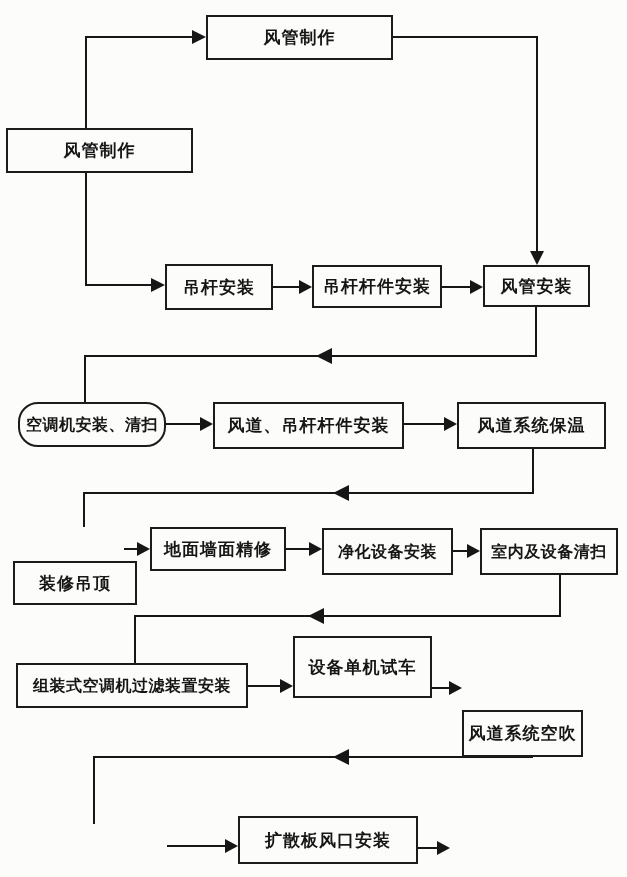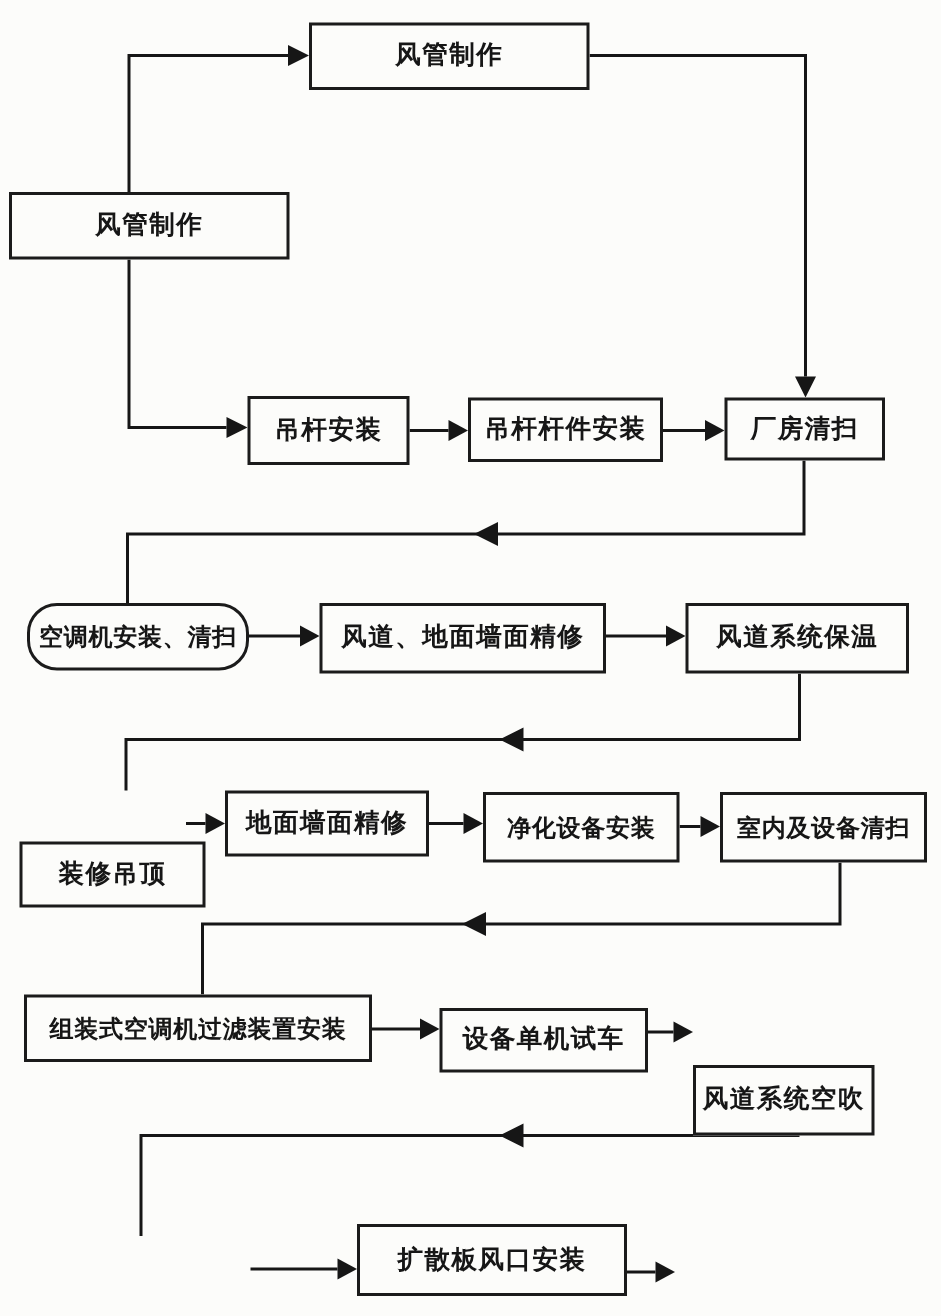--- a/index.html
+++ b/index.html
@@ -99,39 +99,39 @@
   </svg>
 
   <div class="node" style="left:206px;top:15px;width:187px;height:45px;">风管制作</div>
 
   <div class="node" style="left:6px;top:128px;width:187px;height:45px;">风管制作</div>
 
   <div class="node" style="left:165px;top:264px;width:108px;height:46px;">吊杆安装</div>
 
   <div class="node" style="left:312px;top:265px;width:130px;height:43px;">吊杆杆件安装</div>
 
-  <div class="node" style="left:483px;top:265px;width:107px;height:42px;">厂房清扫</div>
+  <div class="node" style="left:483px;top:265px;width:107px;height:42px;">风管安装</div>
 
   <div class="node small" style="left:18px;top:402px;width:148px;height:45px;border-radius:20px;">空调机安装、清扫</div>
 
-  <div class="node" style="left:213px;top:402px;width:191px;height:47px;">风道、地面墙面精修</div>
+  <div class="node" style="left:213px;top:402px;width:191px;height:47px;">风道、吊杆杆件安装</div>
 
   <div class="node" style="left:457px;top:402px;width:149px;height:47px;">风道系统保温</div>
 
   <div class="node" style="left:13px;top:527px;width:124px;height:44px;margin-top:34px;">装修吊顶</div>
 
   <div class="node" style="left:150px;top:527px;width:136px;height:44px;">地面墙面精修</div>
 
   <div class="node small" style="left:322px;top:528px;width:131px;height:47px;">净化设备安装</div>
 
   <div class="node small" style="left:480px;top:528px;width:138px;height:47px;">室内及设备清扫</div>
 
   <div class="node small" style="left:16px;top:663px;width:232px;height:45px;">组装式空调机过滤装置安装</div>
 
-  <div class="node" style="left:293px;top:672px;width:139px;height:43px;">设备单机试车</div>
+  <div class="node" style="left:293px;top:636px;width:139px;height:62px;">设备单机试车</div>
 
   <div class="node" style="left:462px;top:666px;width:121px;height:47px;margin-top:44px;">风道系统空吹</div>
 
 
   <div class="node" style="left:238px;top:816px;width:180px;height:48px;">扩散板风口安装</div>
 
 
 </div>
 
 </body></html>

